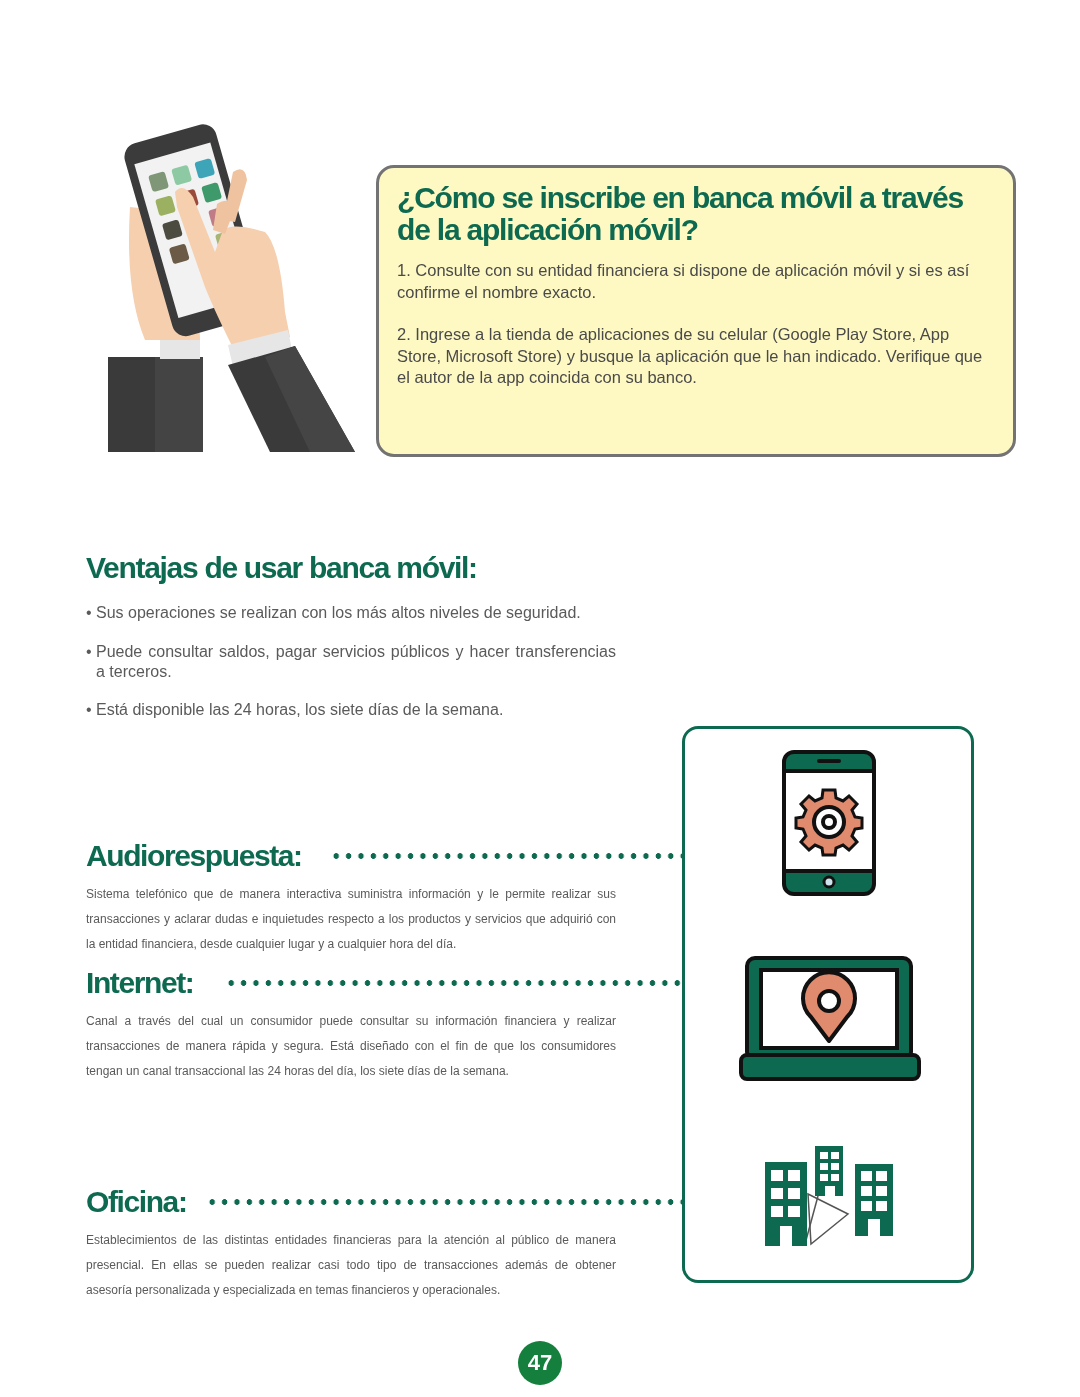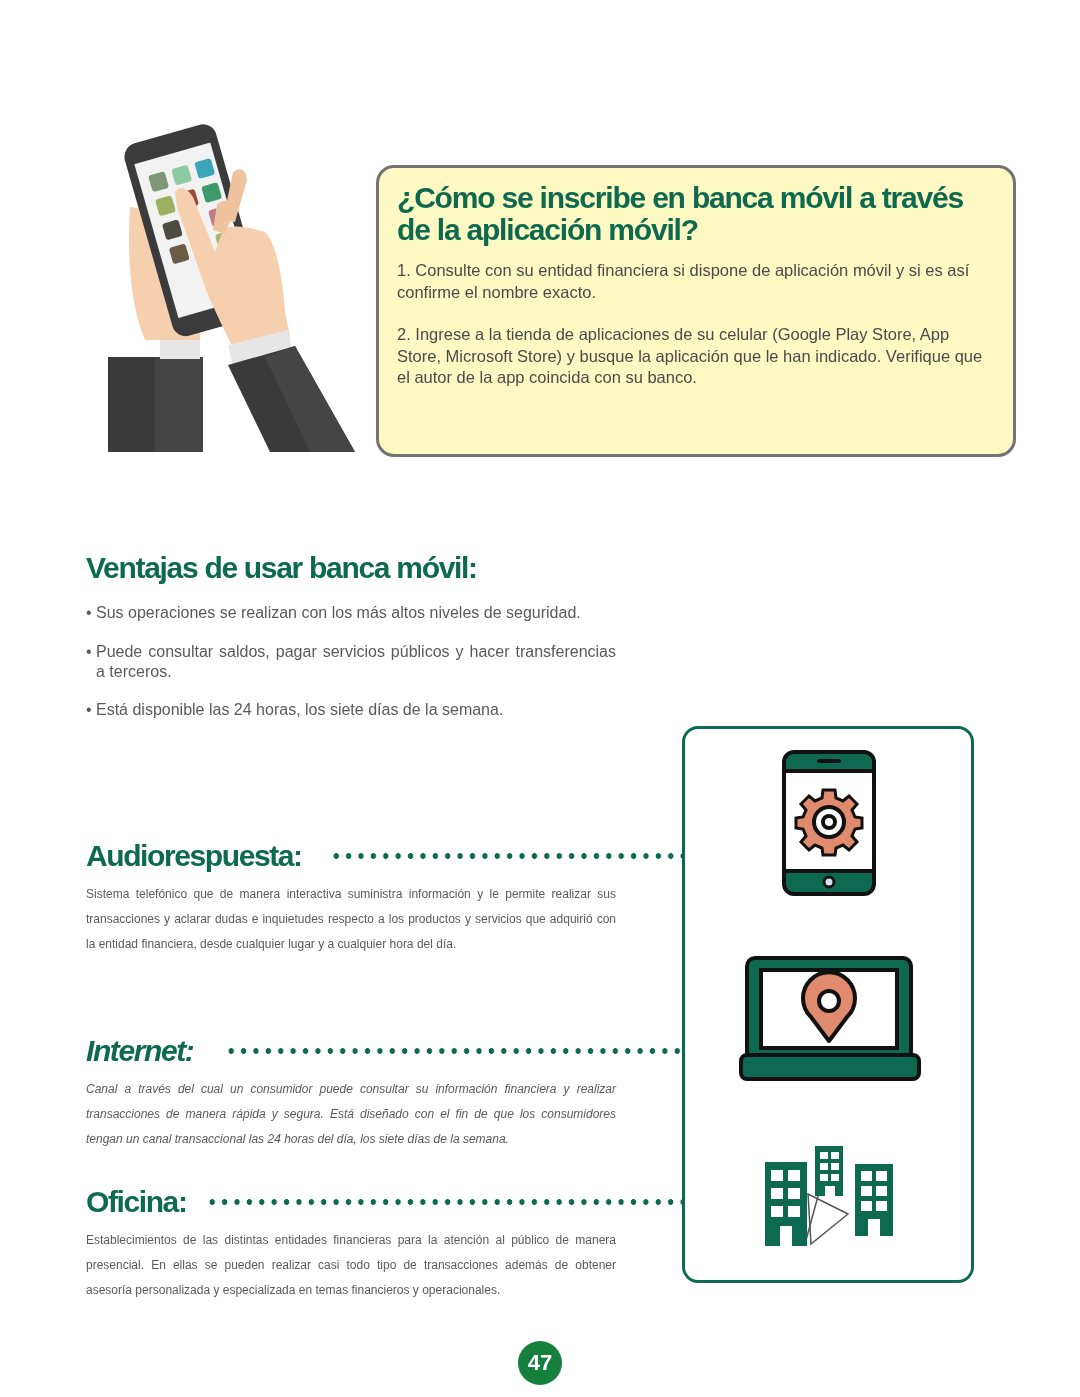--- a/index.html
+++ b/index.html
@@ -106,21 +106,21 @@
 </ul>
 
 <section class="channel" style="top:838px;">
   <div class="channel-head">
     <h3 class="channel-title">Audiorespuesta:</h3>
     <div class="dots" style="margin-left:28px;"></div>
   </div>
   <p class="channel-desc">Sistema telefónico que de manera interactiva suministra información y le permite realizar sus transacciones y aclarar dudas e inquietudes respecto a los productos y servicios que adquirió con la entidad financiera, desde cualquier lugar y a cualquier hora del día.</p>
 </section>
 
-<section class="channel" style="top:1033px;font-style:italic;">
+<section class="channel" style="top:965px;">
   <div class="channel-head">
     <h3 class="channel-title">Internet:</h3>
     <div class="dots" style="margin-left:32px;"></div>
   </div>
   <p class="channel-desc">Canal a través del cual un consumidor puede consultar su información financiera y realizar transacciones de manera rápida y segura. Está diseñado con el fin de que los consumidores tengan un canal transaccional las 24 horas del día, los siete días de la semana.</p>
 </section>
 
 <section class="channel" style="top:1184px;">
   <div class="channel-head">
     <h3 class="channel-title">Oficina:</h3>

